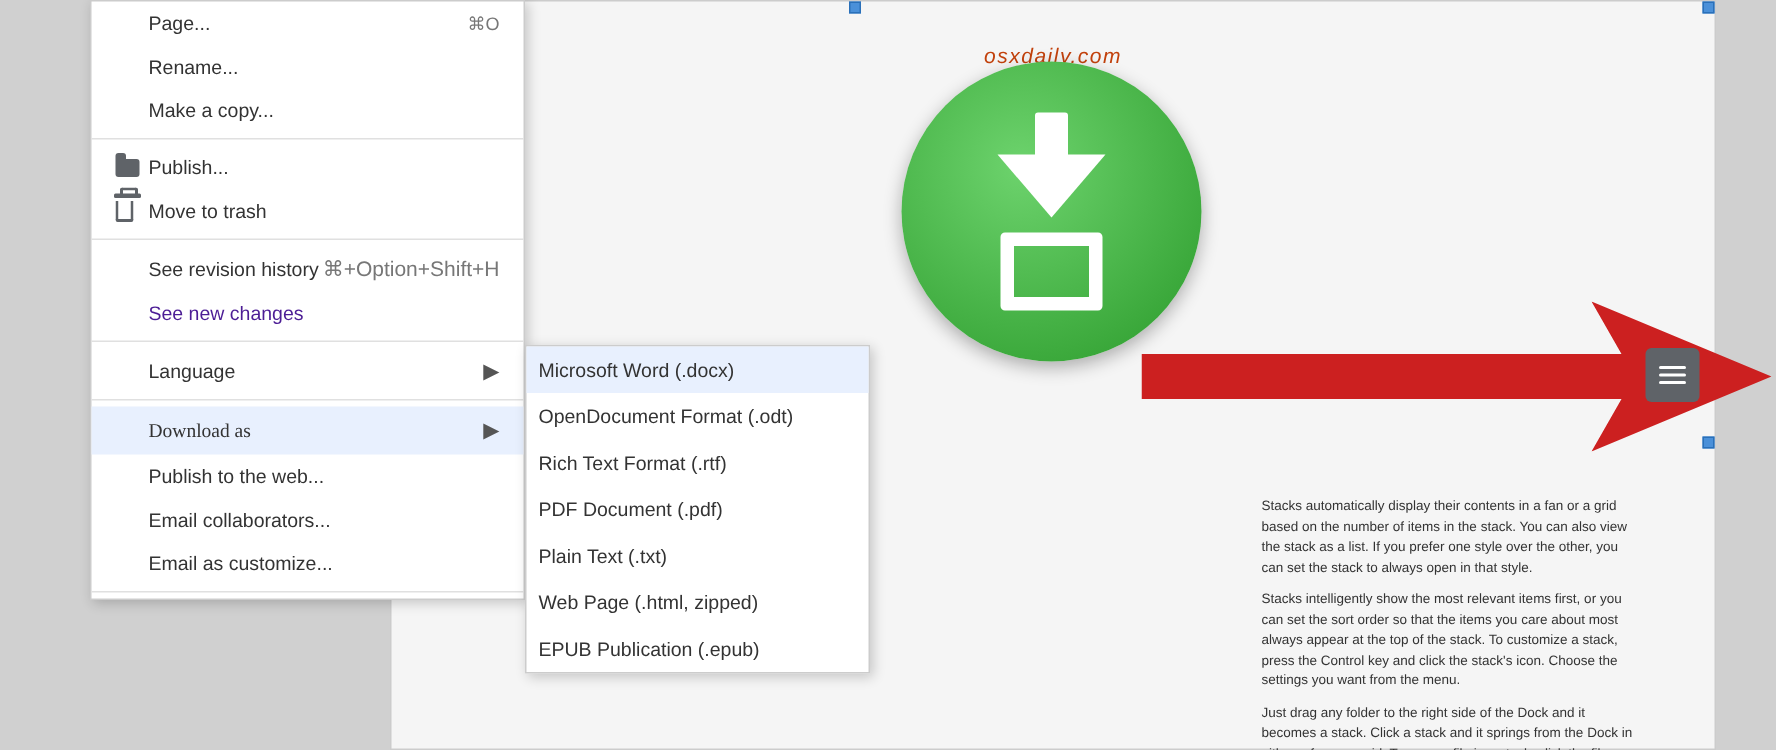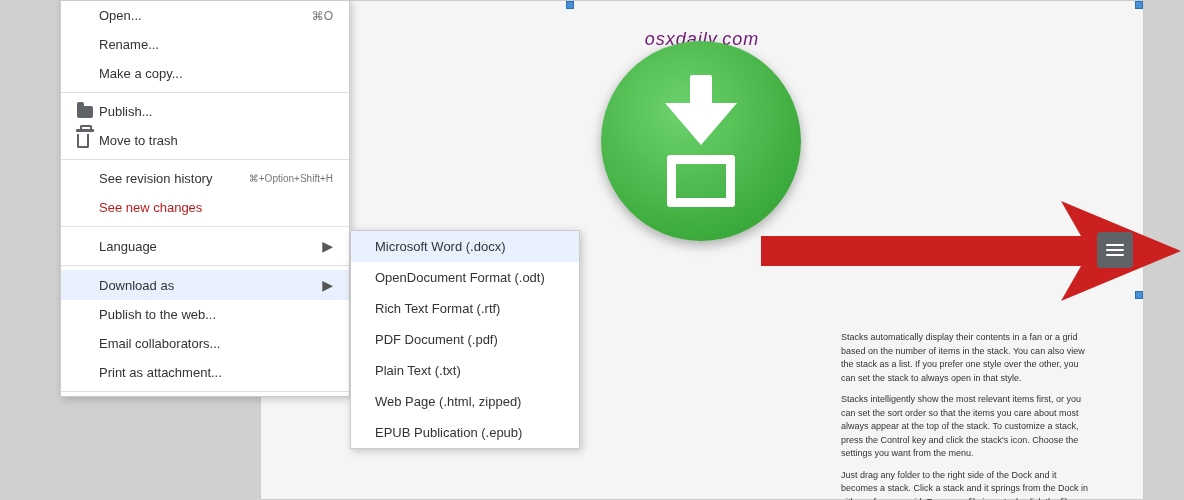--- a/index.html
+++ b/index.html
@@ -28,22 +28,22 @@
       background: #f5f5f5;
       border: 1px solid #ccc;
     }
 
     
     .watermark {
       position: absolute;
       top: 28px;
       left: 50%;
       transform: translateX(-50%);
-      color: #701a75;
-      font-size: 18px;
+      color: #c2410c;
+      font-size: 14px;
       font-style: italic;
       white-space: nowrap;
       letter-spacing: 1px;
     }
 
     .green-circle {
       width: 200px;
       height: 200px;
       background: radial-gradient(circle at 40% 35%, #6dd36d, #2a9a2a);
       border-radius: 50%;
@@ -136,24 +136,25 @@
       padding: 7px 16px 7px 16px;
       display: flex;
       align-items: center;
       cursor: pointer;
       position: relative;
       white-space: nowrap;
     }
 
     .menu-item.highlighted {
       background: #e8f0fe;
+      font-family: Liberation Serif, serif;
     }
 
     .menu-item.disabled {
-      color: #b91c1c;
+      color: #4c1d95;
       cursor: default;
     }
 
     .menu-item .shortcut {
       margin-left: auto;
       color: #777;
       font-size: 12px;
     }
 
     .menu-item .arrow {
@@ -264,21 +265,21 @@
       width: 230px;
       background: white;
       border: 1px solid #ccc;
       box-shadow: 2px 2px 8px rgba(0,0,0,0.2);
       z-index: 200;
       font-size: 13px;
       color: #333;
     }
 
     .submenu-item {
-      padding: 8px 24px;
+      padding: 8px 8px;
       cursor: pointer;
       white-space: nowrap;
     }
 
     .submenu-item:first-child {
       background: #e8f0fe;
     }
   </style>
 </head>
 <body>
@@ -321,21 +322,21 @@
       <div class="sidebar-icon-line"></div>
       <div class="sidebar-icon-line"></div>
     </div>
   </div>
 </div>
 
 <div class="context-menu">
 
   <div class="menu-item">
     <span class="icon-space"></span>
-    <span>Open...</span>
+    <span>Page...</span>
     <span class="shortcut">⌘O</span>
   </div>
 
   <div class="menu-item">
     <span class="icon-space"></span>
     <span>Rename...</span>
   </div>
 
   <div class="menu-item">
     <span class="icon-space"></span>
@@ -356,21 +357,21 @@
       <span class="trash-icon"></span>
     </span>
     <span>Move to trash</span>
   </div>
 
   <div class="menu-divider"></div>
 
   <div class="menu-item">
     <span class="icon-space"></span>
     <span>See revision history</span>
-    <span class="shortcut" style="font-size:10px;">⌘+Option+Shift+H</span>
+    <span class="shortcut" style="font-size:14px;">⌘+Option+Shift+H</span>
   </div>
 
   <div class="menu-item disabled">
     <span class="icon-space"></span>
     <span>See new changes</span>
   </div>
 
   <div class="menu-divider"></div>
 
   <div class="menu-item">
@@ -392,21 +393,21 @@
     <span>Publish to the web...</span>
   </div>
 
   <div class="menu-item">
     <span class="icon-space"></span>
     <span>Email collaborators...</span>
   </div>
 
   <div class="menu-item">
     <span class="icon-space"></span>
-    <span>Print as attachment...</span>
+    <span>Email as customize...</span>
   </div>
 
   <div class="menu-divider"></div>
 
 
 
 
 </div>
 
 <div class="submenu">

